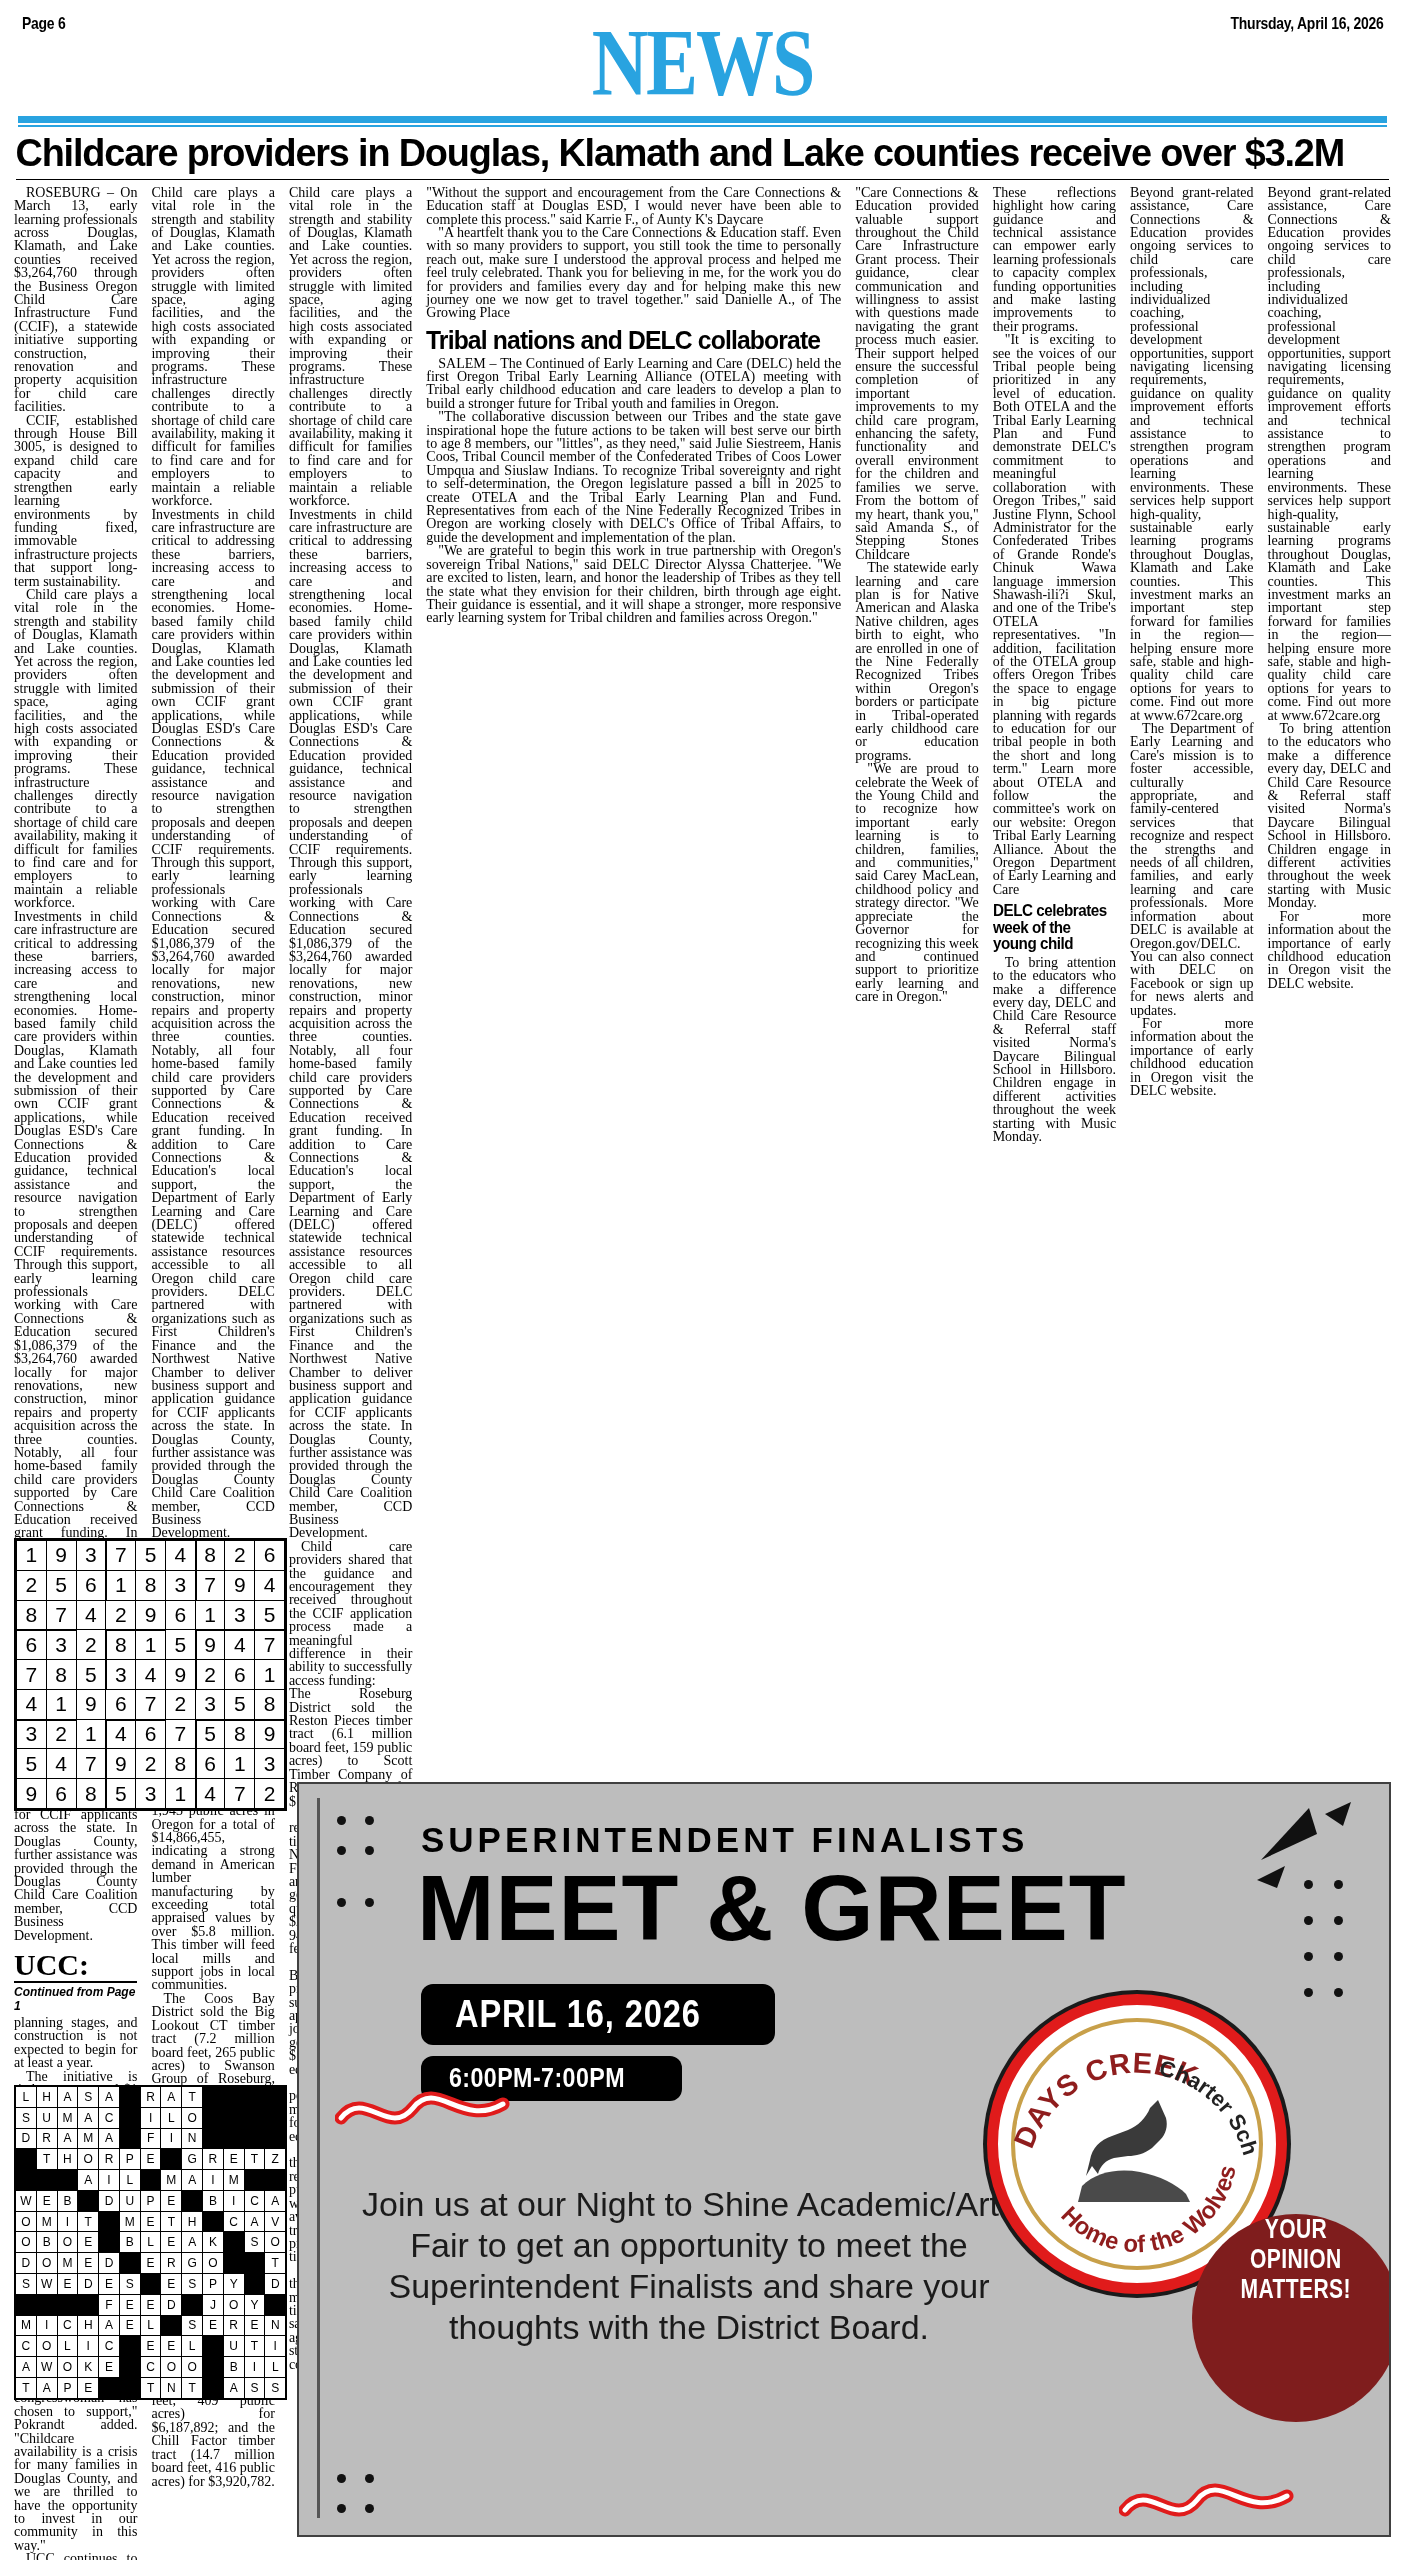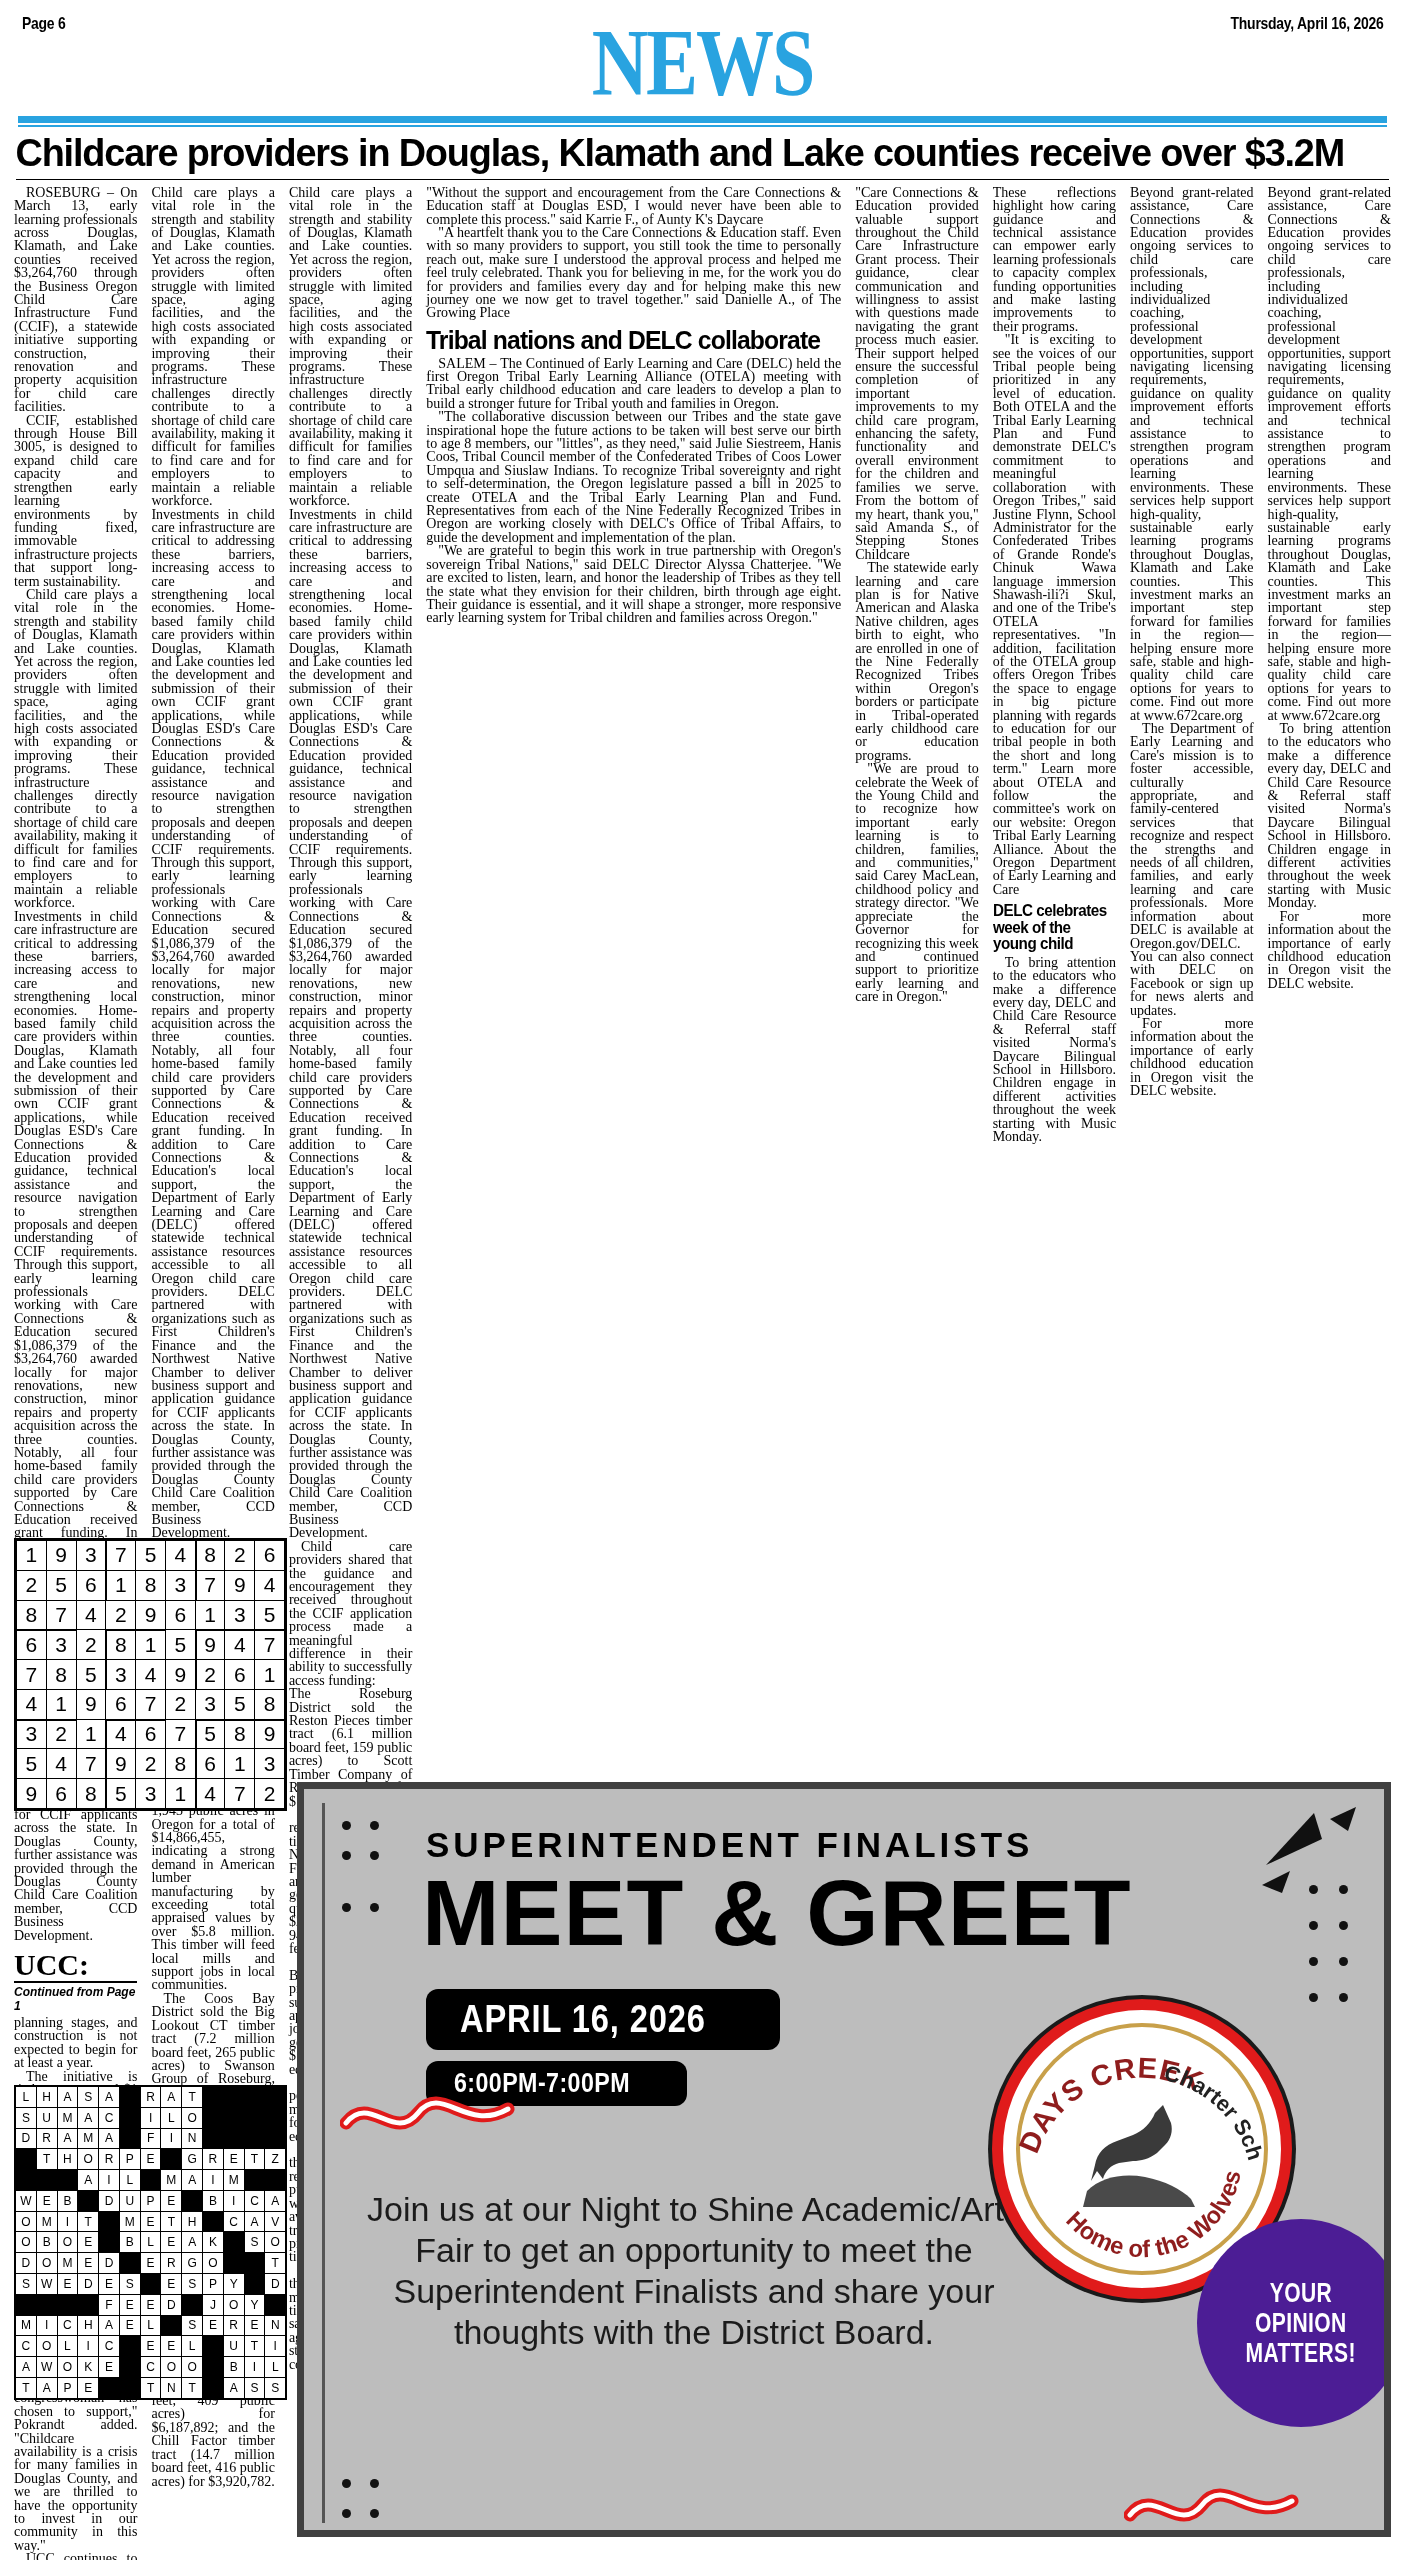--- a/index.html
+++ b/index.html
@@ -170,21 +170,21 @@
   .cw-cell.blk { background: #000; }
 
   
   .ad {
     position: absolute;
     left: 297px;
     top: 1782px;
     width: 1094px;
     height: 755px;
     background: #bdbdbd;
-    border: 7px solid #404040;
+    border: 2px solid #404040;
     overflow: hidden;
   }
   .ad-sup {
     position: absolute;
     left: 122px; top: 36px;
     font-family: "Liberation Sans", sans-serif;
     font-weight: bold;
     font-size: 35px;
     letter-spacing: 4px;
   }
@@ -269,23 +269,23 @@
     position: absolute;
     left: 50%; top: 54%;
     transform: translate(-50%,-50%);
     width: 150px;
   }
   .opinion {
     position: absolute;
     left: 893px; top: 430px;
     width: 208px; height: 208px;
     border-radius: 50%;
-    background: #4c1d95;
+    background: #7f1d1d;
     display: flex; flex-direction: column;
-    align-items: center; justify-content: center;
+    align-items: center; 
   }
   .opinion span {
     font-family: "Liberation Sans", sans-serif;
     font-weight: bold;
     color: #fff;
     font-size: 27px;
     line-height: 30px;
     letter-spacing: 0.5px;
     transform: scaleX(0.78);
   }

